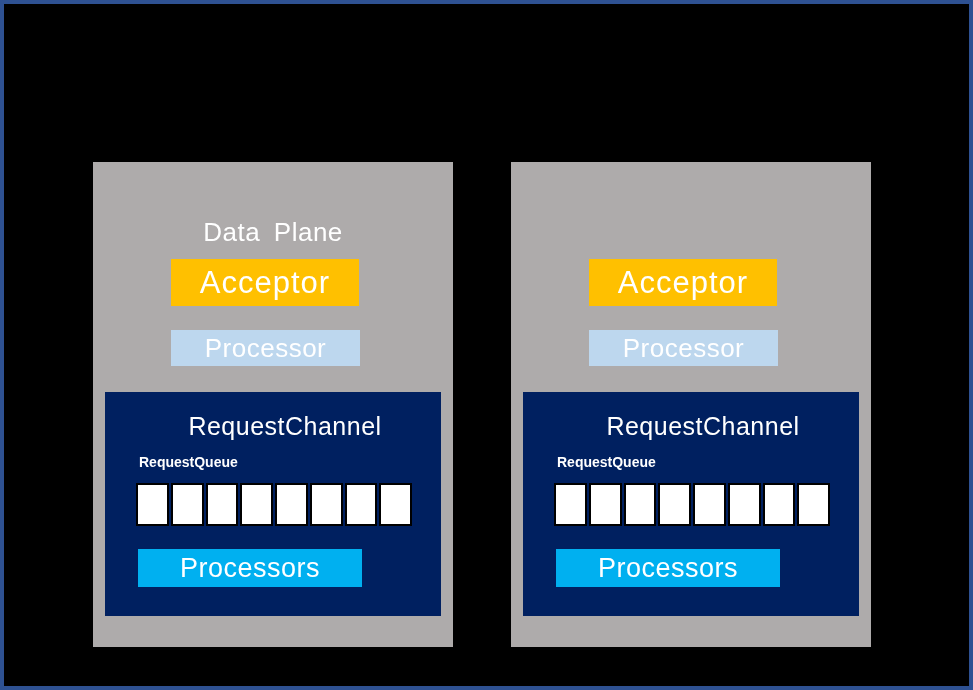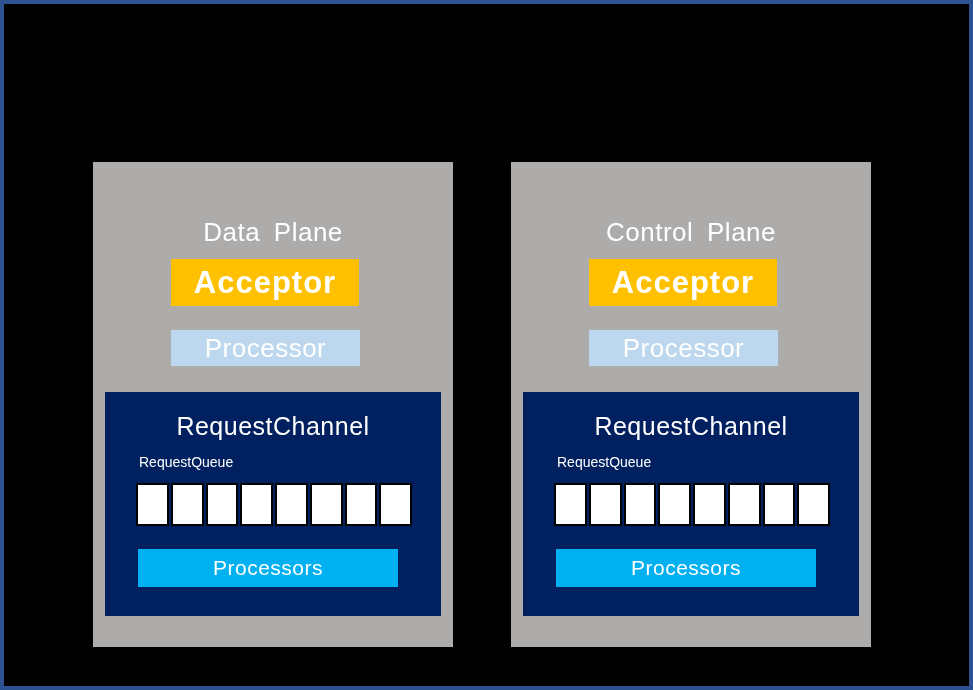--- a/index.html
+++ b/index.html
@@ -42,21 +42,21 @@
   }
   .acceptor {
     position: absolute;
     left: 78px;
     top: 97px;
     width: 188px;
     height: 47px;
     background: var(--acceptor-bg, #ffc000);
     color: var(--text, #fff);
     font-size: 31px;
-    font-weight: 700;
+    font-weight: 400;
     letter-spacing: 1px;
     display: flex;
     align-items: center;
     justify-content: center;
   }
   .processor {
     position: absolute;
     left: 78px;
     top: 168px;
     width: 189px;
@@ -74,61 +74,61 @@
     position: absolute;
     left: 12px;
     top: 230px;
     width: 336px;
     height: 224px;
     background: var(--channel-bg, #002060);
   }
   .channel-title {
     position: absolute;
     top: 20px;
-    left: 0;
+    left: 12px;
     width: 100%;
     margin: 0;
     text-align: center;
     color: var(--text, #fff);
     font-size: 25px;
     font-weight: 400;
     letter-spacing: 0.5px;
   }
   .queue-label {
     position: absolute;
     left: 34px;
     top: 62px;
     color: var(--text, #fff);
     font-size: 14px;
-    font-weight: 400;
+    font-weight: 700;
   }
   .queue {
     position: absolute;
     left: 31px;
     top: 91px;
     width: 276px;
     height: 43px;
     display: flex;
     gap: 2px;
   }
   .slot {
     flex: 1;
     background: var(--slot-bg, #fff);
     border: 2px solid var(--slot-border, #000);
     box-sizing: border-box;
   }
   .processors {
     position: absolute;
     left: 33px;
     top: 157px;
-    width: 260px;
+    width: 224px;
     height: 38px;
     background: var(--processors-bg, #00b0f0);
     color: var(--text, #fff);
-    font-size: 21px;
+    font-size: 27px;
     font-weight: 400;
     letter-spacing: 0.5px;
     display: flex;
     align-items: center;
     justify-content: center;
   }
 </style>
 </head>
 <body>
 
@@ -149,21 +149,20 @@
           <div class="slot"></div>
           <div class="slot"></div>
           <div class="slot"></div>
           <div class="slot"></div>
         </div>
       <div class="processors">Processors</div>
     </div>
   </section>
 
   <section class="panel panel-right">
-    <h2 class="panel-title">Control Plane</h2>
     <div class="acceptor">Acceptor</div>
     <div class="processor">Processor</div>
     <div class="channel">
       <h3 class="channel-title">RequestChannel</h3>
       <div class="queue-label">RequestQueue</div>
       <div class="queue">
           <div class="slot"></div>
           <div class="slot"></div>
           <div class="slot"></div>
           <div class="slot"></div>

